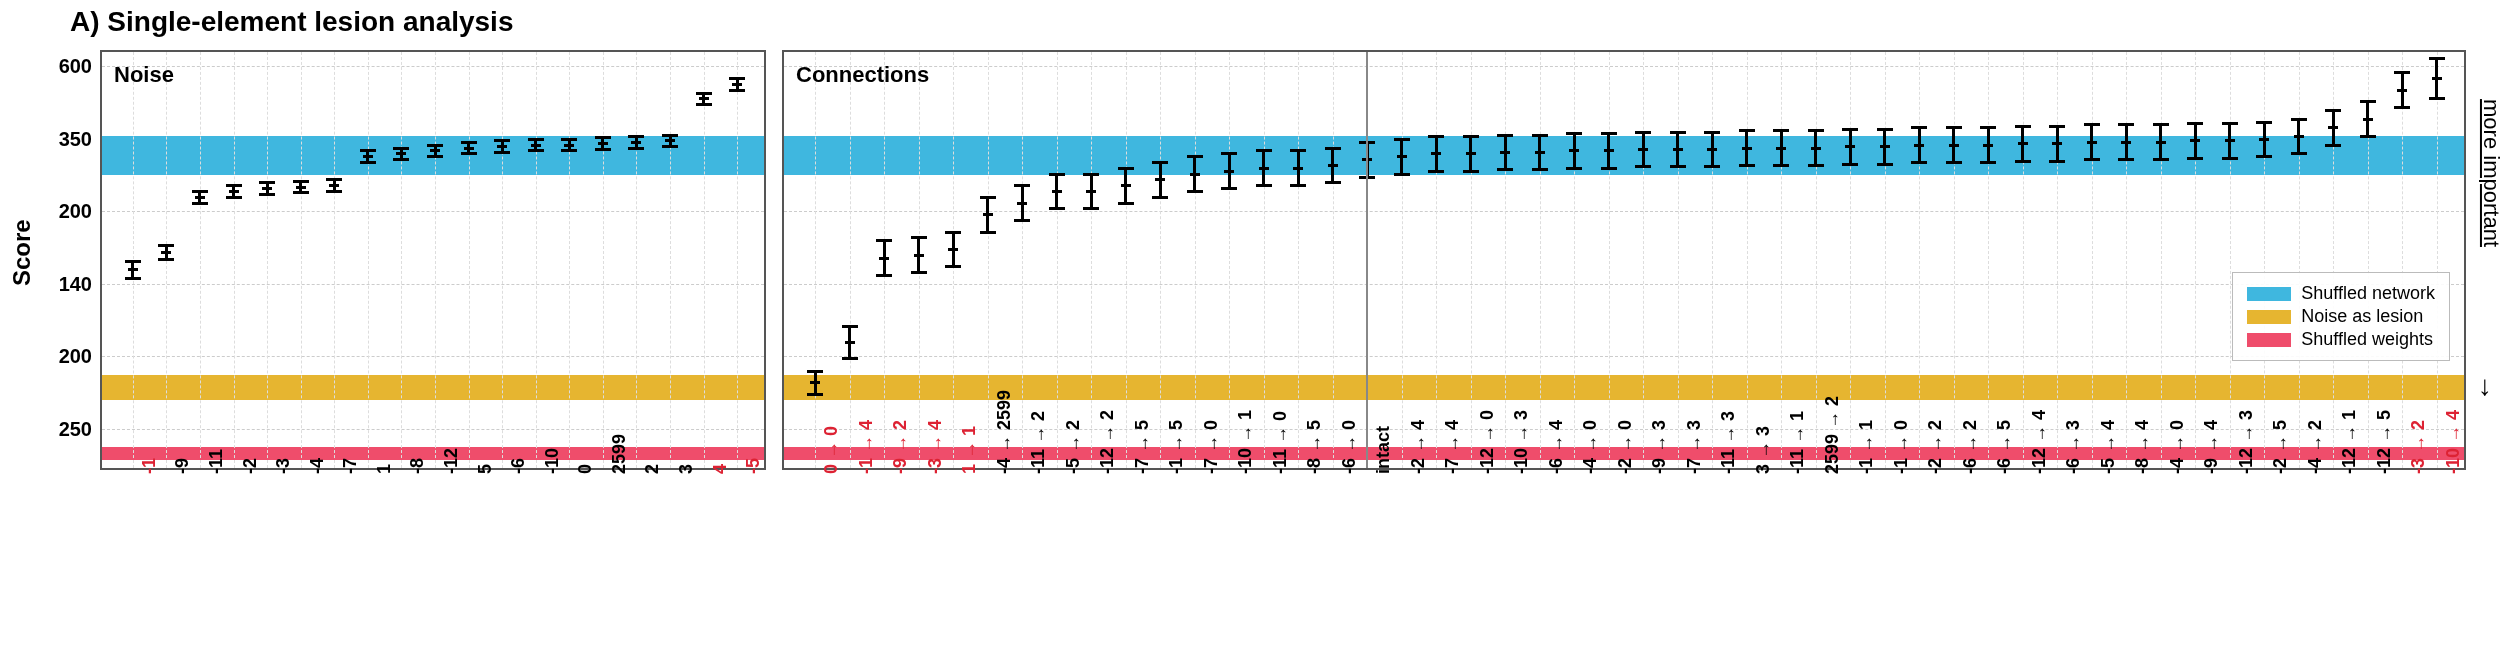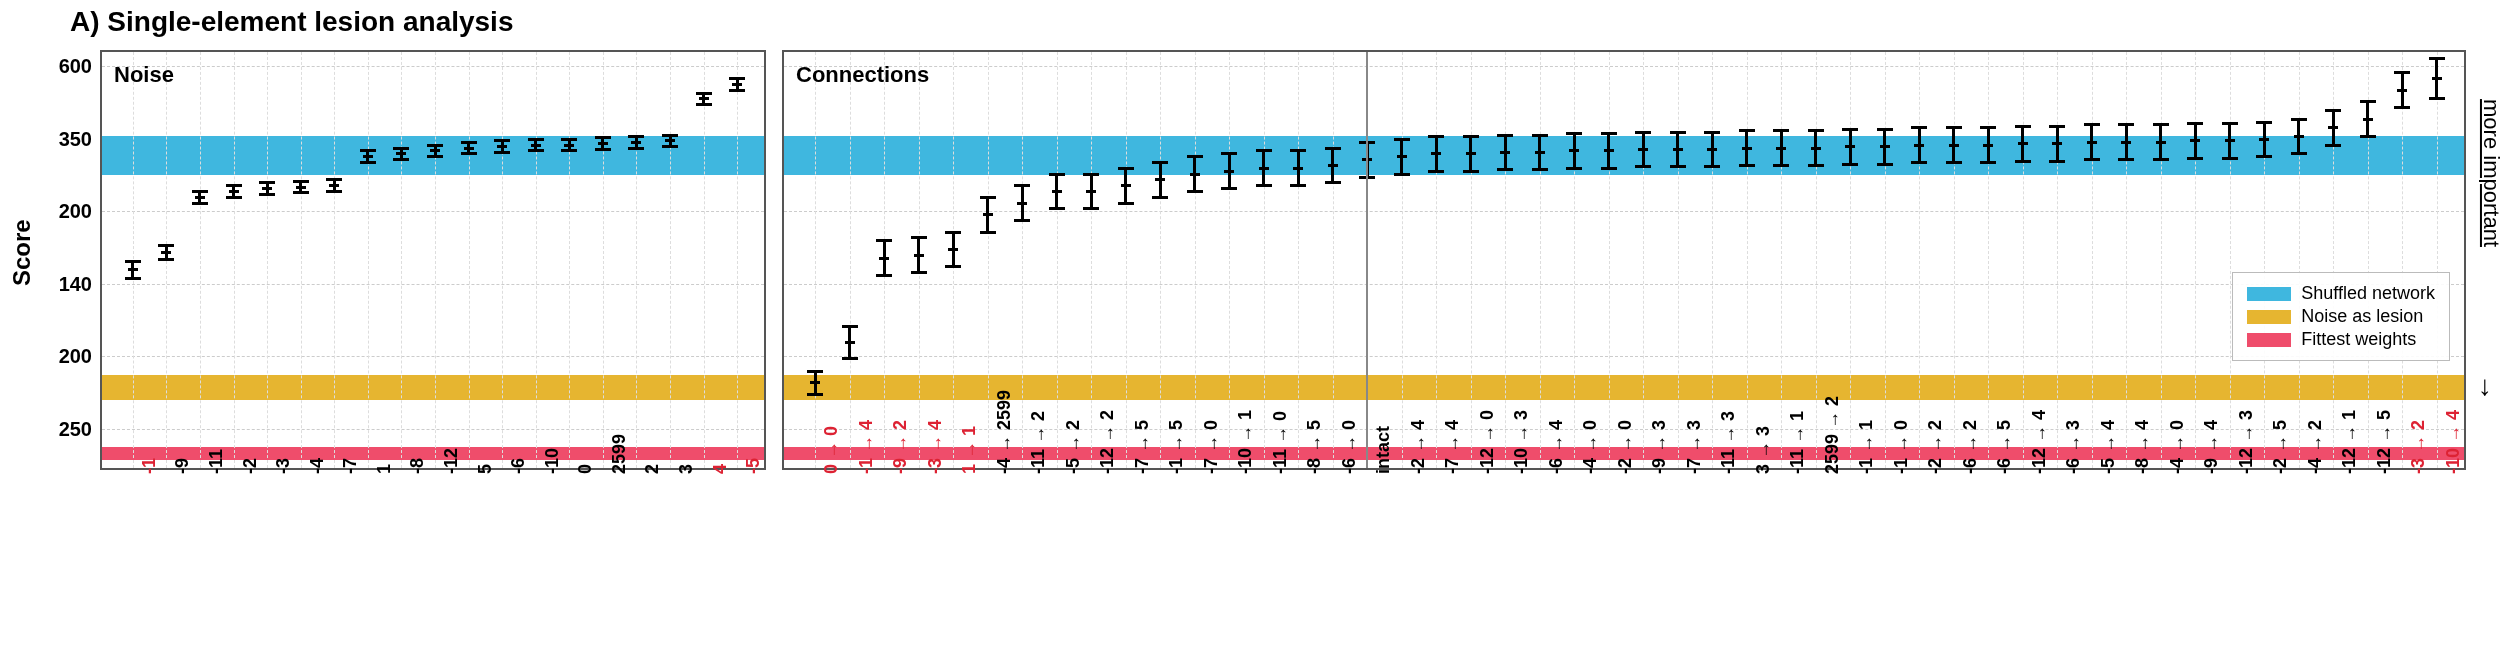--- a/index.html
+++ b/index.html
@@ -743,18 +743,18 @@
       <div class="legend-row">
         <div class="swatch band-cyan"></div>
         <span>Shuffled network</span>
       </div>
       <div class="legend-row">
         <div class="swatch band-gold"></div>
         <span>Noise as lesion</span>
       </div>
       <div class="legend-row">
         <div class="swatch band-pink"></div>
-        <span>Fittest weights</span>
+        <span>Shuffled weights</span>
       </div>
     </div>
     </div>
 
 </div>
 
 </body></html>

